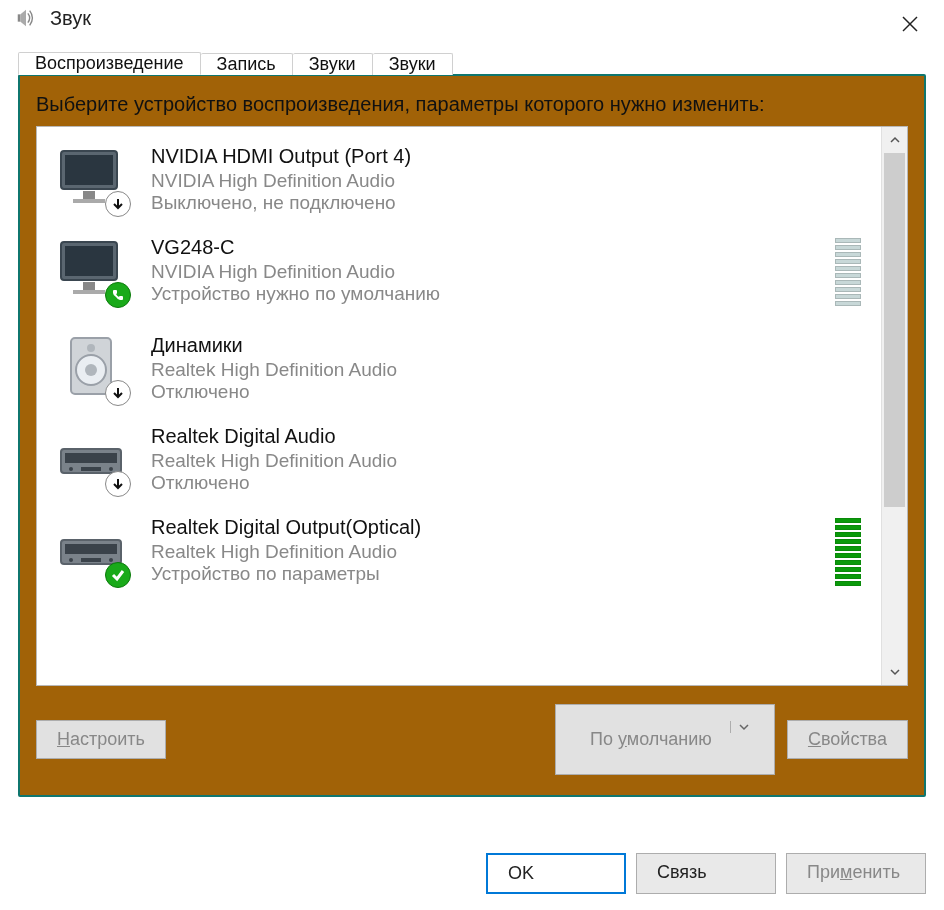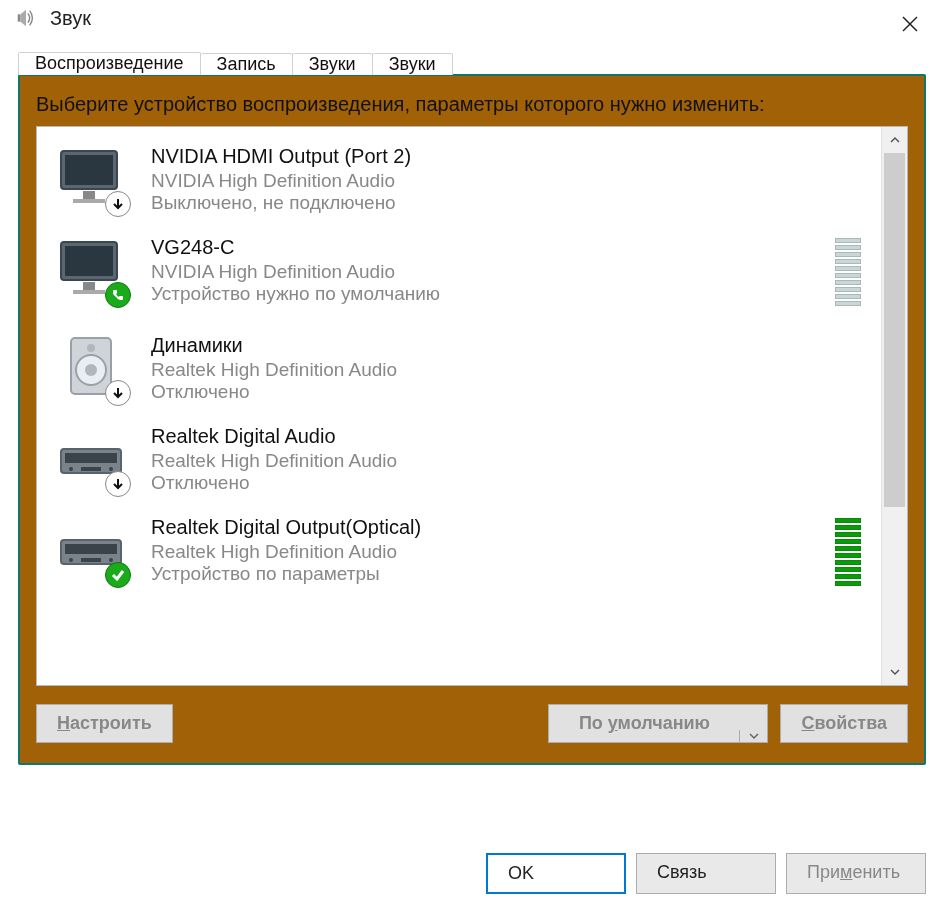--- a/index.html
+++ b/index.html
@@ -180,40 +180,39 @@
   }
   .volume-bar.on {
     background: #0a9a0a;
     border-color: #0a8a0a;
   }
   .panel-buttons {
     display: flex;
     gap: 12px;
     margin-top: 18px;
     align-items: center;
-    font-weight: bold;
   }
   .panel-buttons .spacer { flex: 1; }
   .btn {
     background: #e1e1e1;
     border: 1px solid #adadad;
     padding: 8px 20px;
     font-size: 18px;
     color: #222;
     cursor: pointer;
     min-width: 120px;
     text-align: center;
   }
   .btn.faded {
     color: #888;
   }
   .btn.split {
     display: flex;
-    align-items: flex-end;
-    padding: 0;
+    align-items: flex-start;
+    padding: 16px;
     min-width: 220px;
   }
   .btn.split .lbl {
     flex: 1;
     padding: 8px 18px;
     text-align: center;
   }
   .btn.split .drop {
     width: 28px;
     border-left: 1px solid #adadad;
@@ -289,21 +288,21 @@
                 <rect x="18" y="58" width="32" height="4" fill="#aaa"></rect>
               </svg>
               <div class="badge">
                 <svg width="14" height="14" viewBox="0 0 14 14">
                   <line x1="7" y1="2" x2="7" y2="10" stroke="#111" stroke-width="2"></line>
                   <polyline points="3,7 7,11 11,7" fill="none" stroke="#111" stroke-width="2"></polyline>
                 </svg>
               </div>
             </div>
             <div class="dev-text">
-              <div class="dev-name">NVIDIA HDMI Output (Port 2)</div>
+              <div class="dev-name">NVIDIA HDMI Output (Port 4)</div>
               <div class="dev-driver">NVIDIA High Definition Audio</div>
               <div class="dev-status">Выключено, не подключено</div>
             </div>
           </div>
 
           <div class="device">
             <div class="dev-icon">
               <svg width="72" height="72" viewBox="0 0 72 72">
                 <rect x="6" y="10" width="56" height="38" rx="3" fill="#5a6670" stroke="#3a4650" stroke-width="2"></rect>
                 <rect x="10" y="14" width="48" height="30" fill="#2a3640"></rect>

